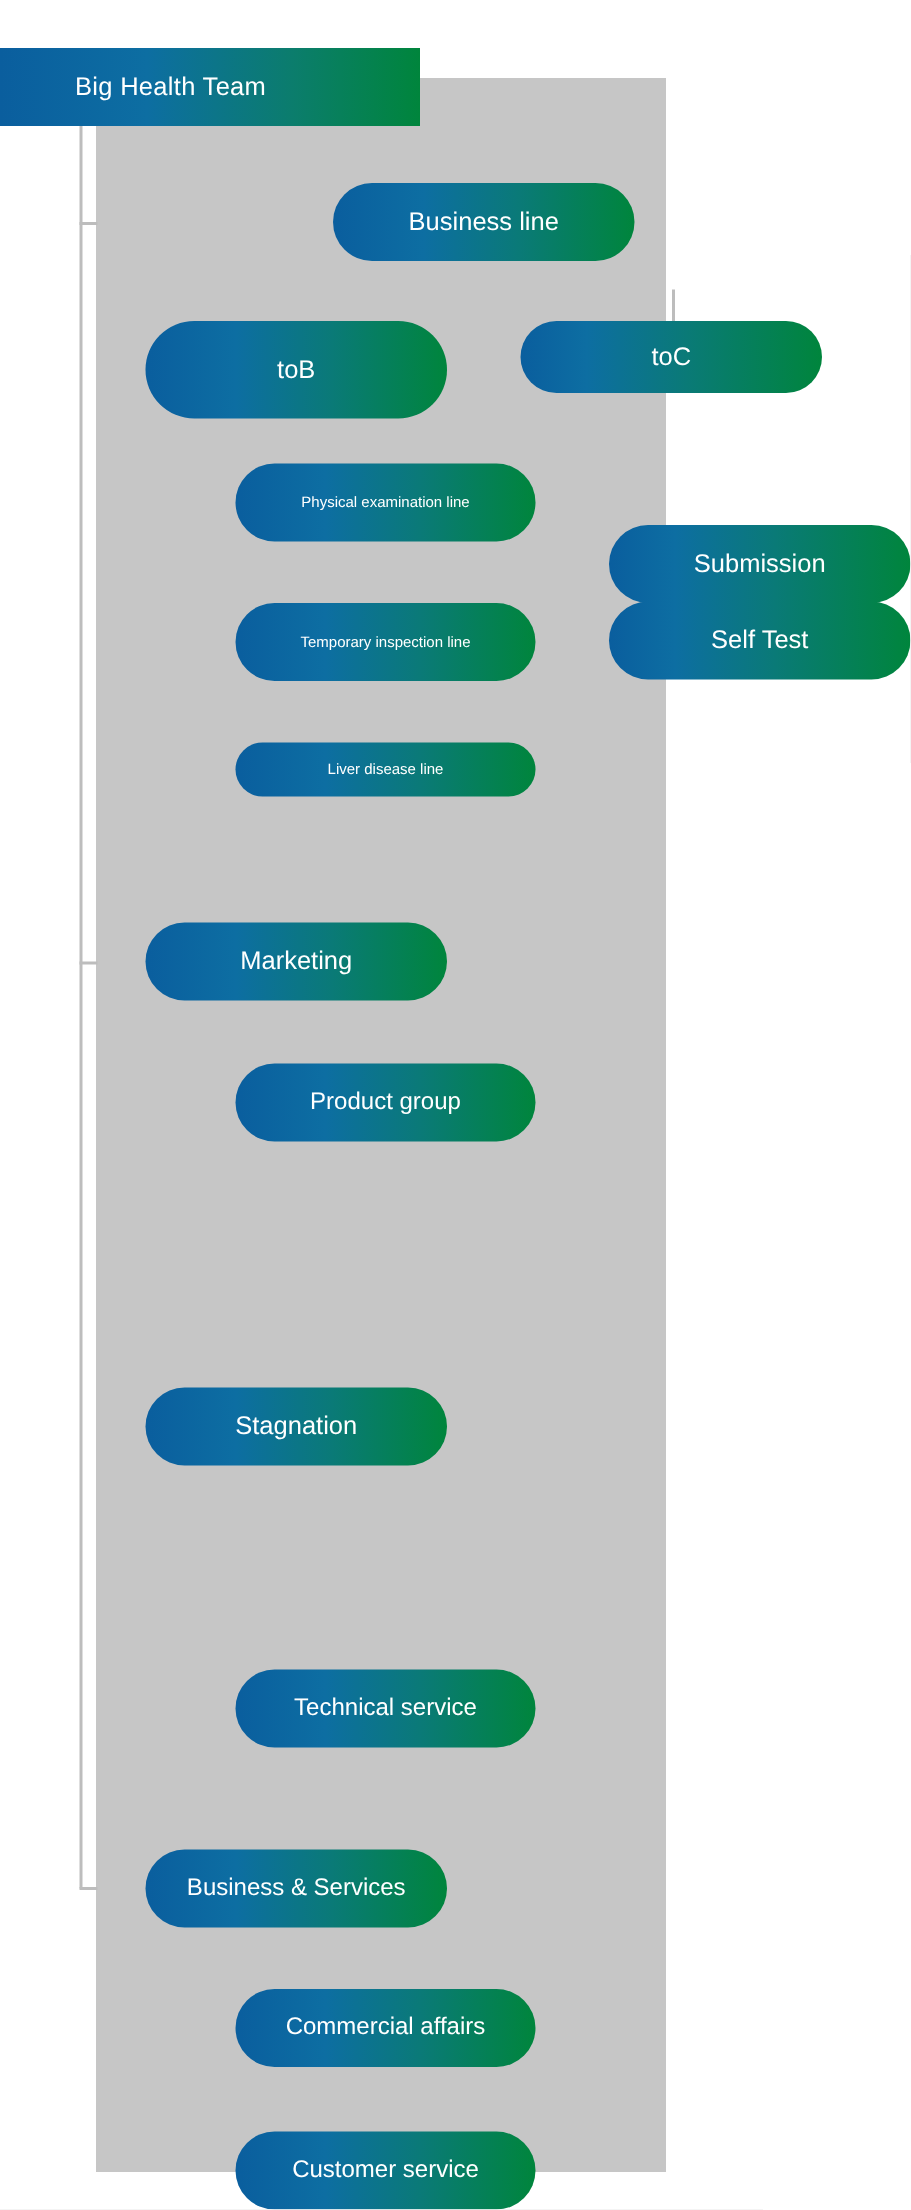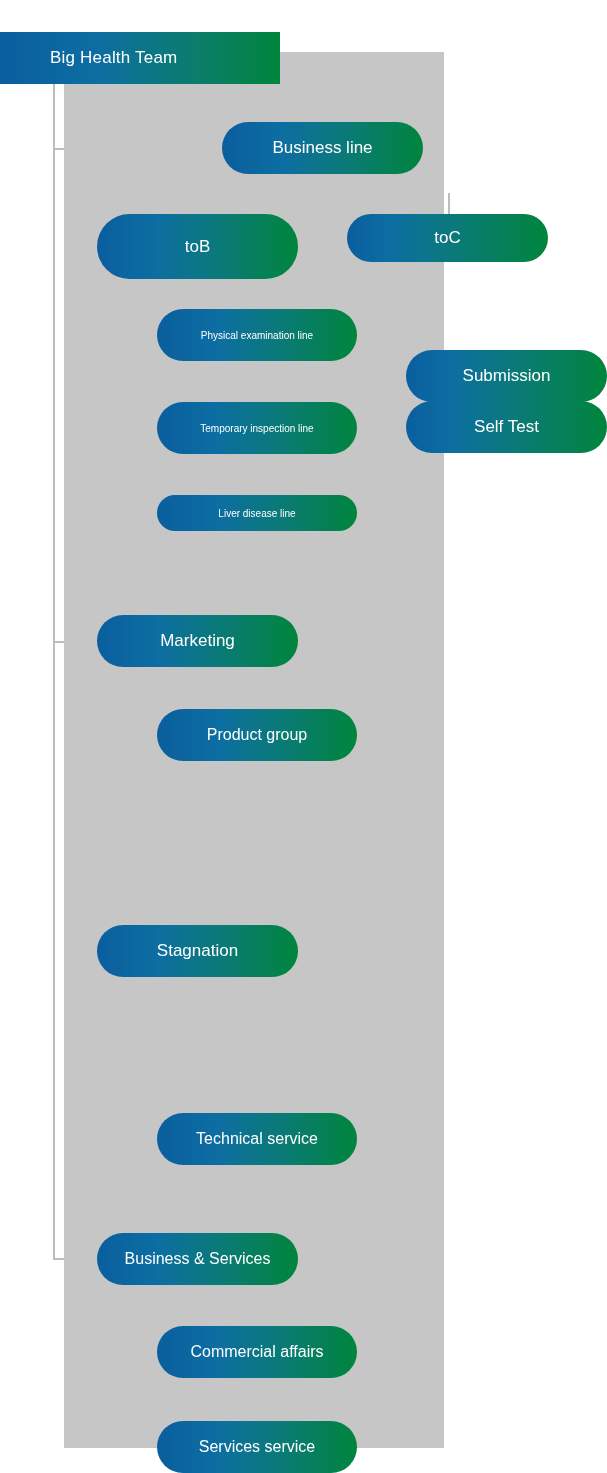--- a/index.html
+++ b/index.html
@@ -126,15 +126,15 @@
   <div class="pill lvl1 right" style="left:406px; top:401px; width:201px; height:52px;text-align:center;">Self Test</div>
 
   <div class="pill lvl1" style="left:97px; top:615px; width:201px; height:52px;">Marketing</div>
   <div class="pill lvl2" style="left:157px; top:709px; width:200px; height:52px;text-align:center;">Product group</div>
 
   <div class="pill lvl1" style="left:97px; top:925px; width:201px; height:52px;">Stagnation</div>
   <div class="pill lvl2" style="left:157px; top:1113px; width:200px; height:52px;">Technical service</div>
 
   <div class="pill lvl2" style="left:97px; top:1233px; width:201px; height:52px;">Business &amp; Services</div>
   <div class="pill lvl2" style="left:157px; top:1326px; width:200px; height:52px;">Commercial affairs</div>
-  <div class="pill lvl2" style="left:157px; top:1421px; width:200px; height:52px;">Services service</div>
+  <div class="pill lvl2" style="left:157px; top:1421px; width:200px; height:52px;">Customer service</div>
 
 </div>
 
 </body></html>

